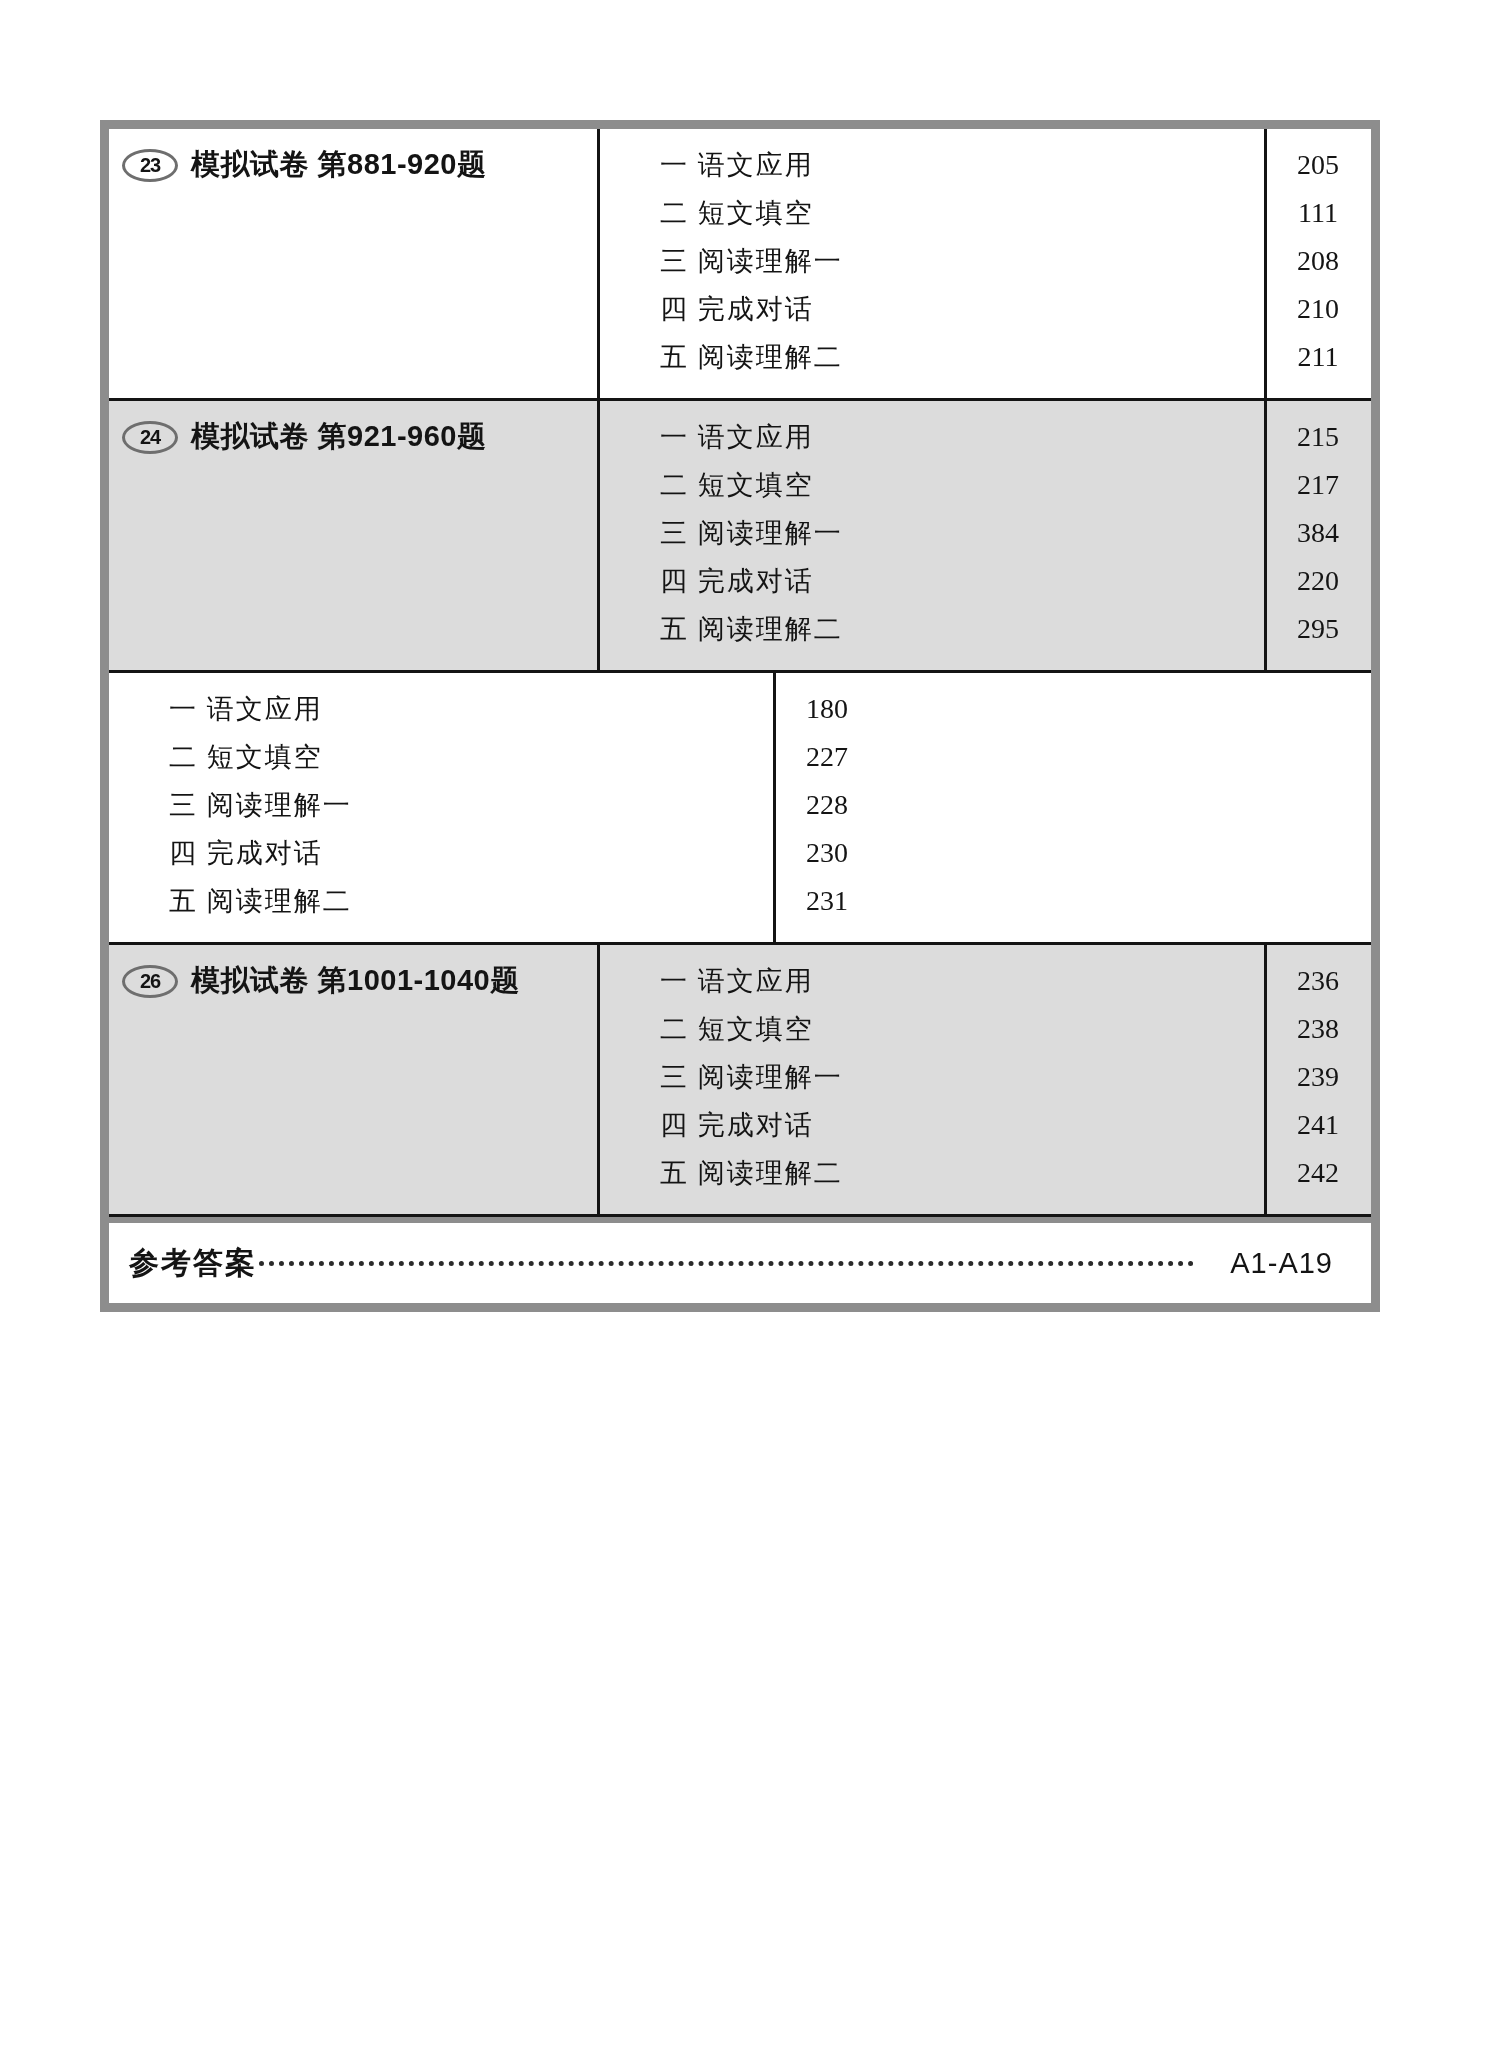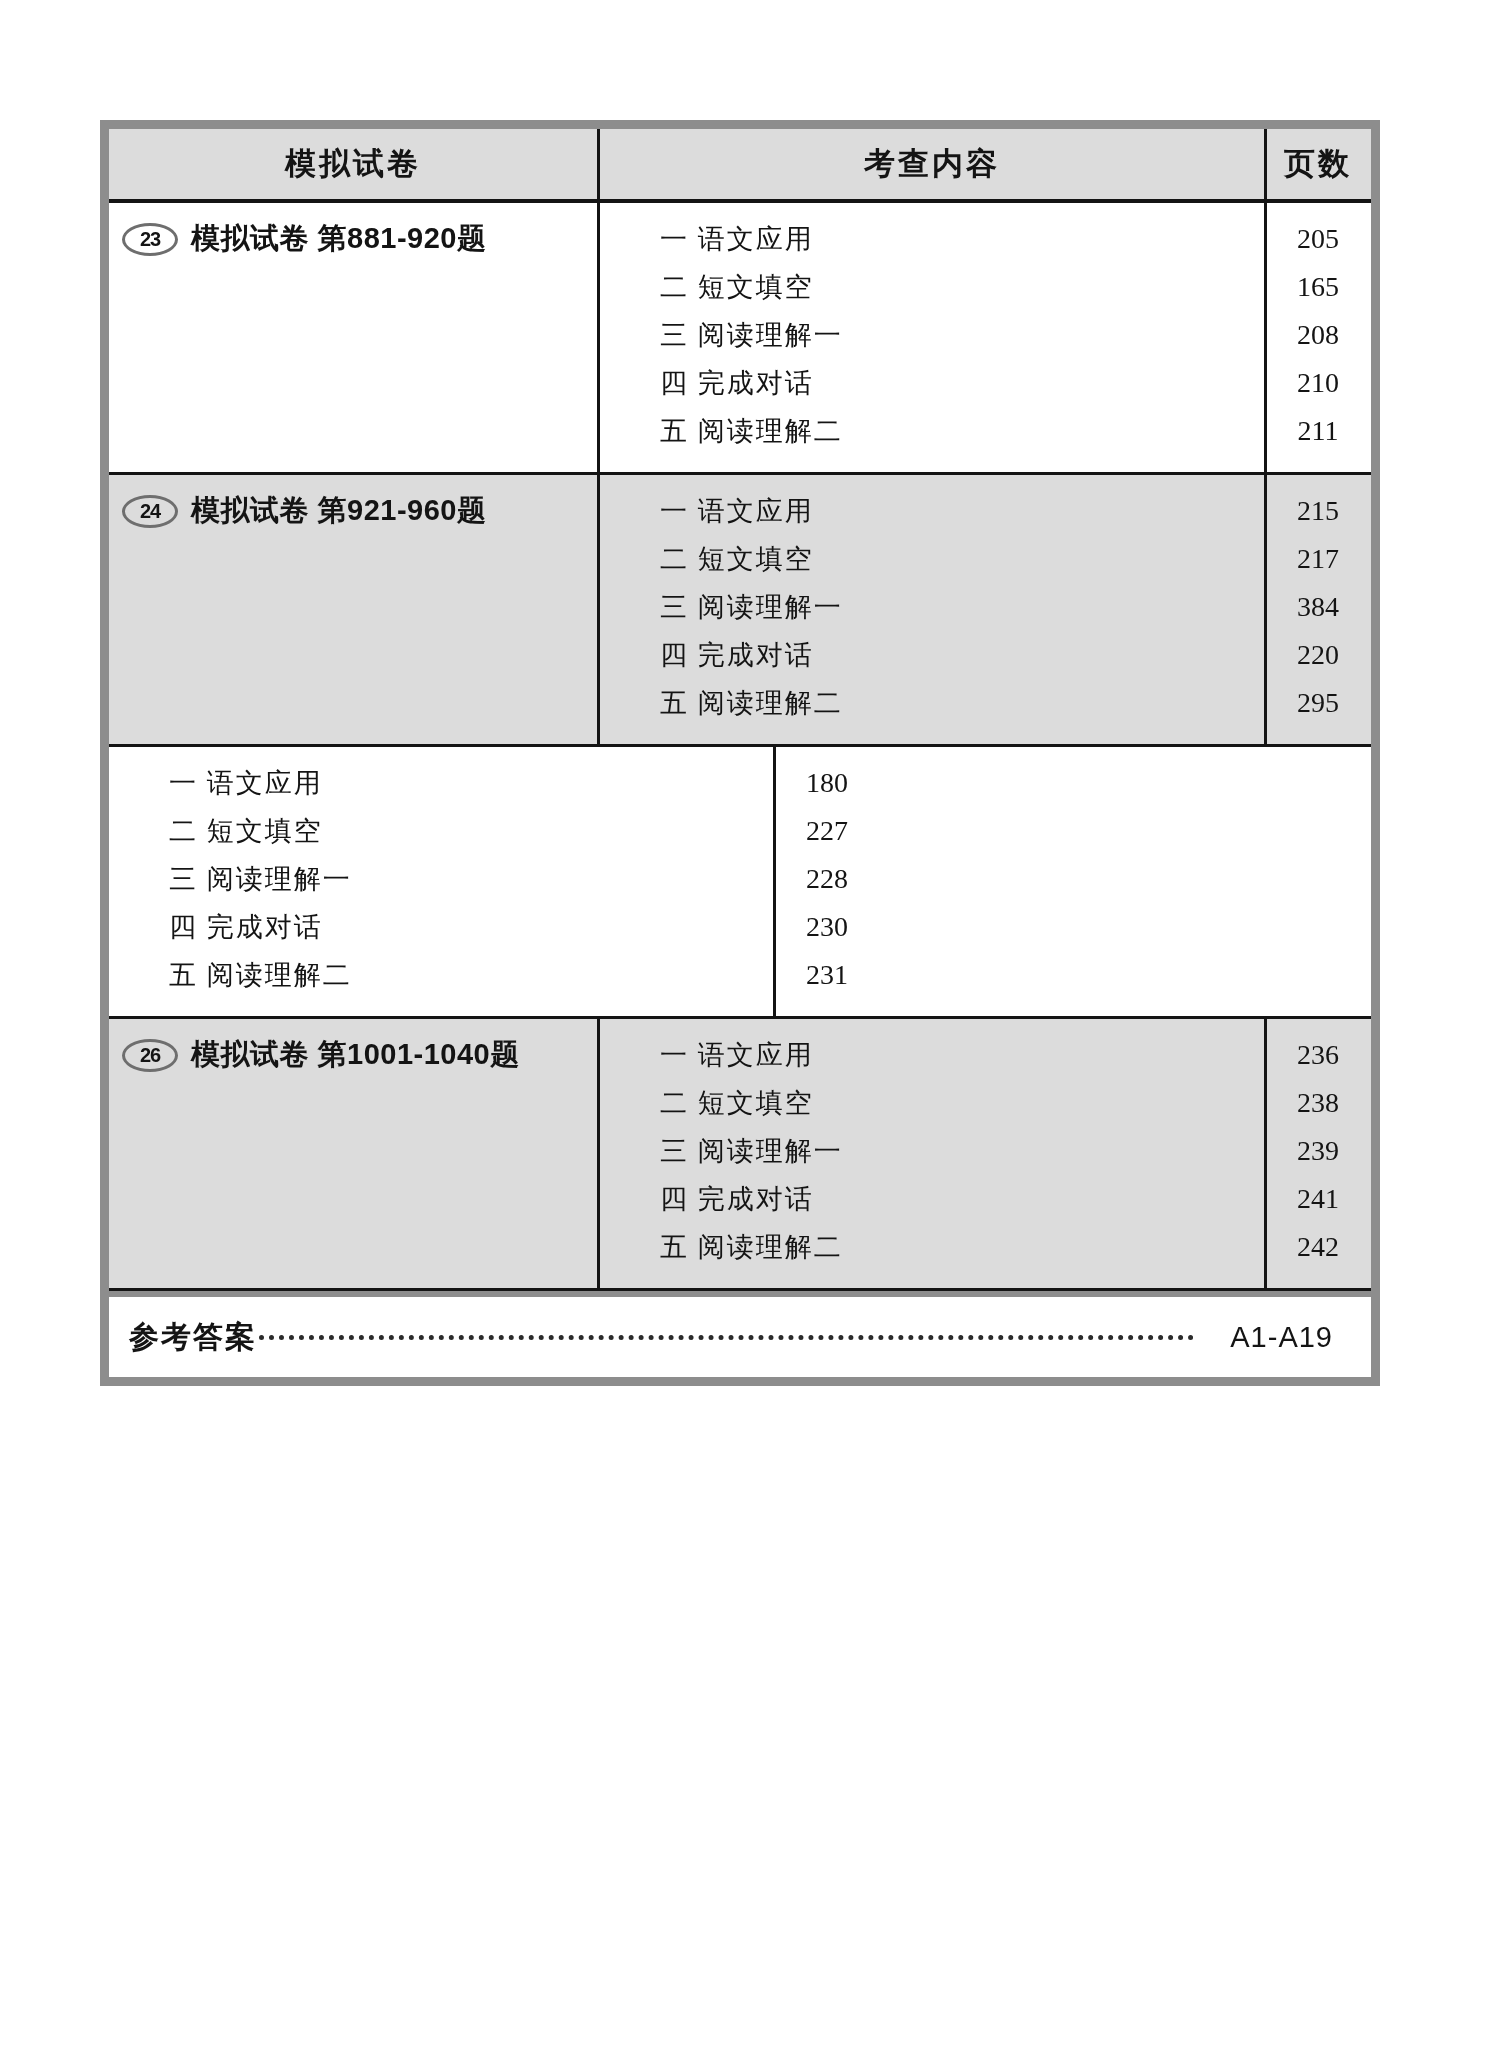--- a/index.html
+++ b/index.html
@@ -101,43 +101,38 @@
     letter-spacing: 1px;
     padding-left: 30px;
     white-space: nowrap;
   }
 </style>
 </head>
 <body>
 
 <div class="frame">
 
-  <div class="thead">
-    <div class="cell c1">模拟试卷</div>
-    <div class="cell c2">考查内容</div>
-    <div class="cell c3">页数</div>
-  </div>
 
   <div class="trow">
     <div class="cell c1">
       <div class="titleline">
         <span class="badge">23</span>
         <span class="examtitle">模拟试卷 第881-920题</span>
       </div>
     </div>
     <div class="cell c2">
       <div class="citem">一 语文应用</div>
       <div class="citem">二 短文填空</div>
       <div class="citem">三 阅读理解一</div>
       <div class="citem">四 完成对话</div>
       <div class="citem">五 阅读理解二</div>
     </div>
     <div class="cell c3">
       <div class="pnum">205</div>
-      <div class="pnum">165</div>
+      <div class="pnum">111</div>
       <div class="pnum">208</div>
       <div class="pnum">210</div>
       <div class="pnum">211</div>
     </div>
   </div>
 
   <div class="trow shaded">
     <div class="cell c1">
       <div class="titleline">
         <span class="badge">24</span>

